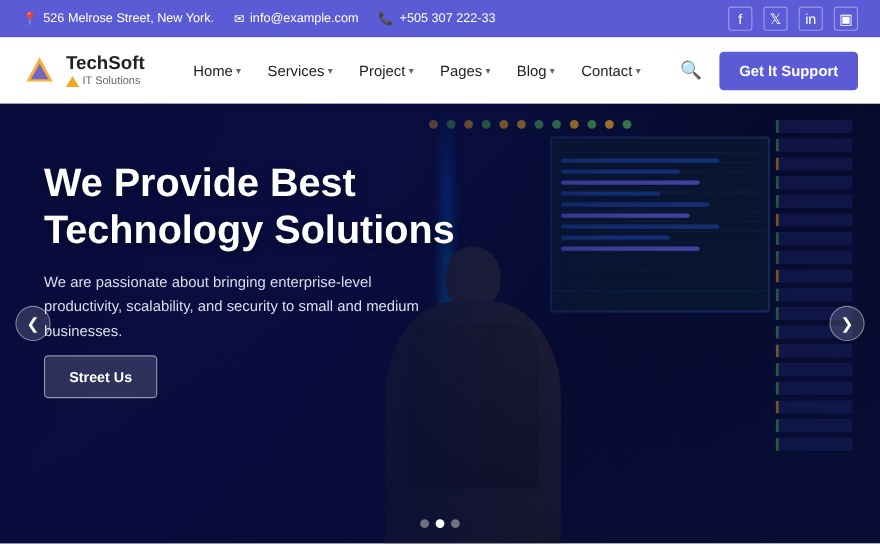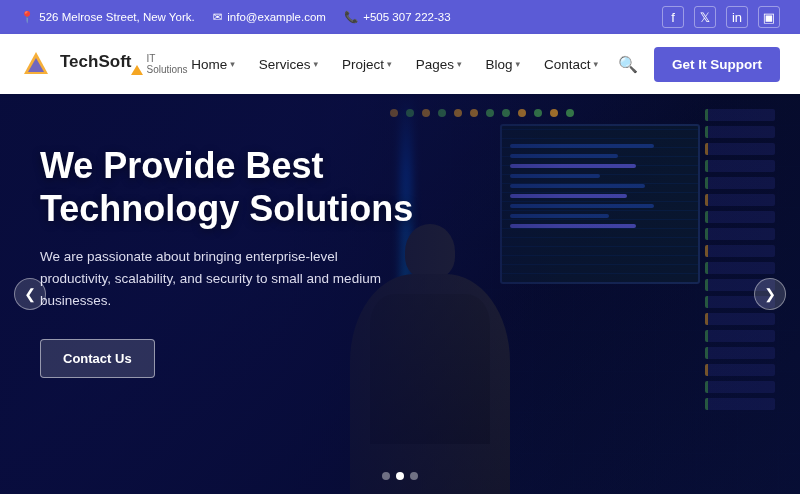--- a/index.html
+++ b/index.html
@@ -37,21 +37,21 @@
       height: 60px;
       box-shadow: 0 1px 4px rgba(0,0,0,0.08);
       position: relative;
       z-index: 10;
     }
     .logo { display: flex; align-items: center; gap: 8px; min-width: 130px; }
     .logo-icon {
       width: 32px; height: 32px;
       position: relative;
     }
-    .logo-text { display: flex; flex-direction: row; }
+    .logo-text { display: flex; flex-direction: column; }
     .logo-name { font-size: 17px; font-weight: 700; color: #222; line-height: 1.1; }
     .logo-sub { font-size: 10px; color: #666; display: flex; align-items: flex-end; gap: 3px; }
     .logo-triangle {
       width: 0; height: 0;
       border-left: 6px solid transparent;
       border-right: 6px solid transparent;
       border-bottom: 10px solid #f5a623;
       display: inline-block;
     }
     .nav-links { display: flex; align-items: center; gap: 4px; flex: 1; justify-content: center; }
@@ -120,21 +120,21 @@
       font-size: 36px;
       font-weight: 700;
       line-height: 1.2;
       margin-bottom: 16px;
       text-shadow: 0 2px 8px rgba(0,0,0,0.4);
     }
     .hero-subtitle {
       font-size: 13.5px;
       line-height: 1.6;
       color: #dde;
-      margin-bottom: 28px;
+      margin-bottom: 12px;
       max-width: 350px;
     }
     .hero-buttons { display: flex; gap: 14px; }
     .btn-primary {
       background: #5b5bd6;
       color: #fff;
       border: none;
       padding: 11px 22px;
       border-radius: 4px;
       font-size: 13px;
@@ -336,21 +336,21 @@
 
   <div class="hero-overlay"></div>
 
   <div class="hero-content">
     <h1 class="hero-title">
       <span>We Provide Best</span><br>
       <span>Technology Solutions</span>
     </h1>
     <p class="hero-subtitle">We are passionate about bringing enterprise-level productivity, scalability, and security to small and medium businesses.</p>
     <div class="hero-buttons">
-      <button class="btn-secondary">Contact Us</button>
+      <button class="btn-secondary">Street Us</button>
     </div>
   </div>
 
   <div class="hero-arrow hero-arrow-left">
     <span>❮</span>
   </div>
   <div class="hero-arrow hero-arrow-right">
     <span>❯</span>
   </div>
 

